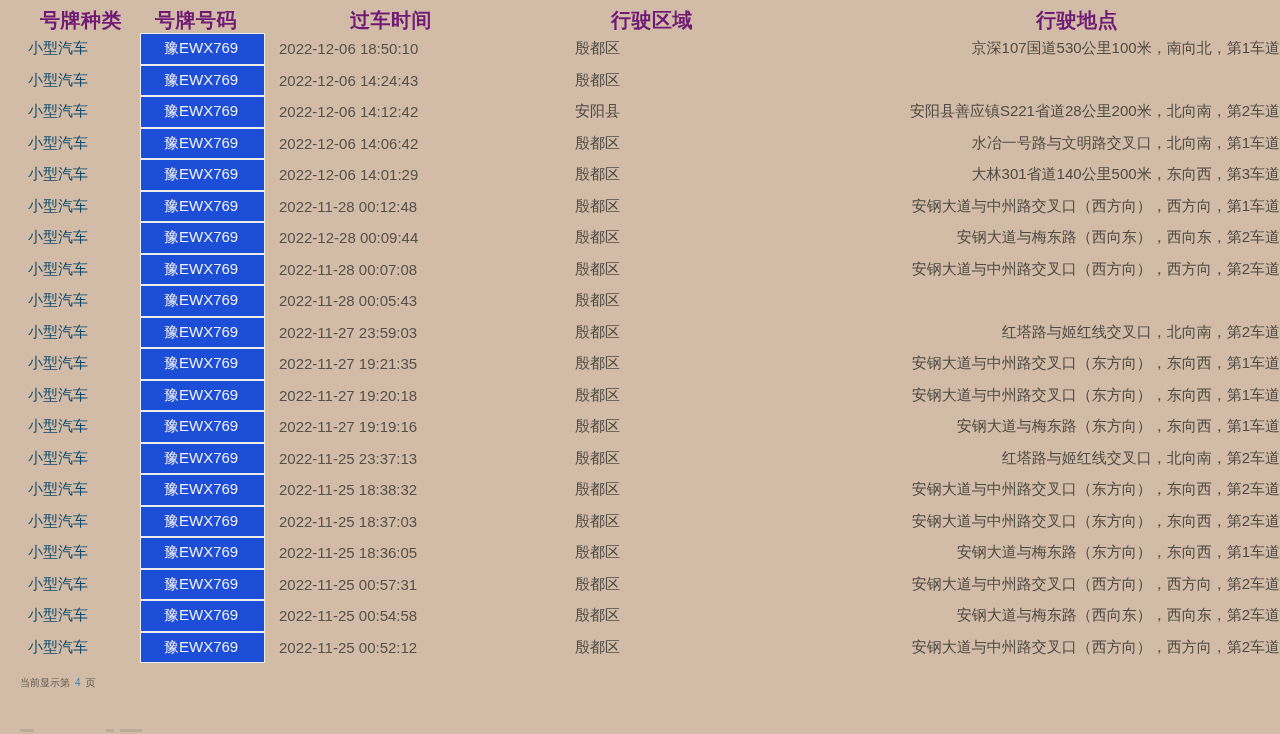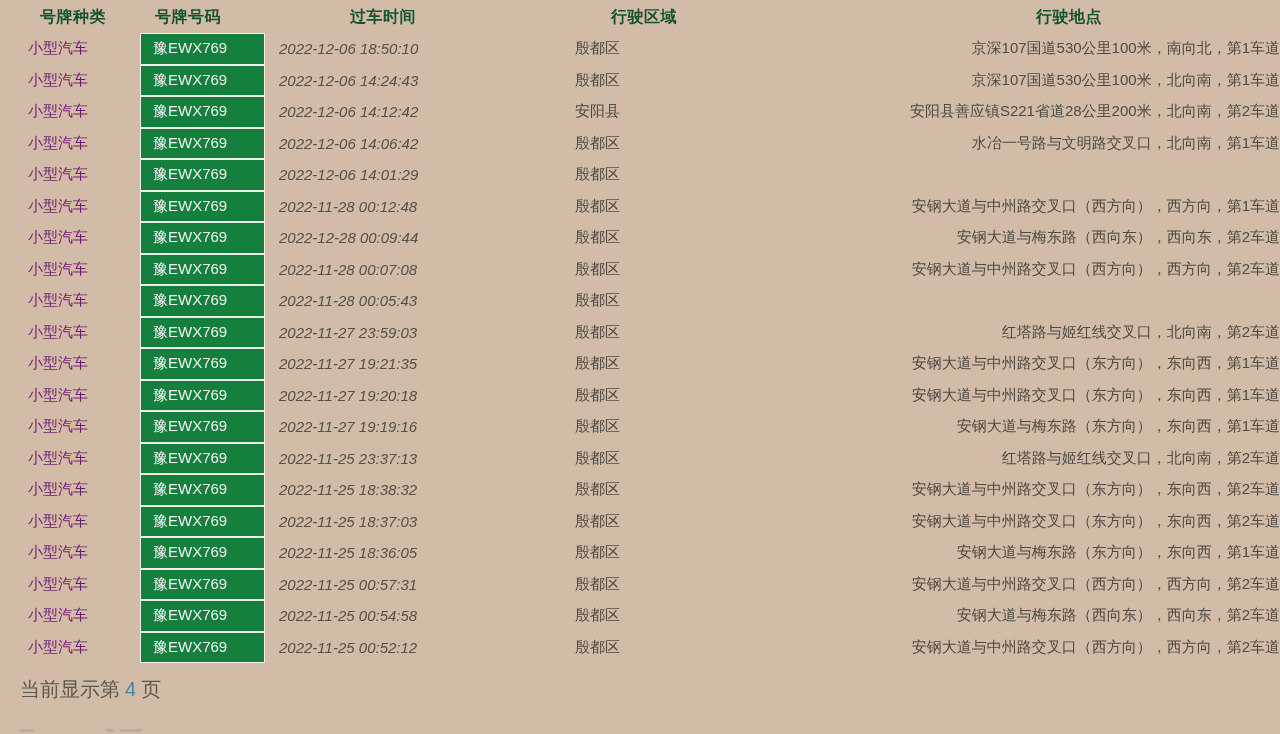--- a/index.html
+++ b/index.html
@@ -17,23 +17,23 @@
   }
 
   
   .thead {
     position: relative;
     height: 33px;
   }
   .hcell {
     position: absolute;
     top: 7px;
-    font-size: 16px;
+    font-size: 20px;
     font-weight: bold;
-    color: #14532d;
+    color: #701a75;
     letter-spacing: 0.5px;
     white-space: nowrap;
   }
   .h0 { left: 40px; }
   .h1 { left: 155px; text-align: center; }
   .h2 { left: 350px; }
   .h3 { left: 611px; }
   .h4 { left: 1036px; text-align: right; }
 
   
@@ -43,55 +43,54 @@
     grid-template-columns: 140px 125px 195px 200px 620px;
     height: 31.5px;
     align-items: center;
     font-size: 15px;
     white-space: nowrap;
   }
   .c { overflow: visible; }
   .type {
     text-align: center;
     padding-right: 24px;
-    color: #701a75;
+    color: #0c4a6e;
   }
   .plate {
     height: 100%;
     box-sizing: border-box;
     display: flex;
     align-items: center;
-    background: #15803d;
+    background: #1d4ed8;
     color: #f0eef2;
     border: 1px solid #efede9;
-    padding-left: 12px;
+    padding-left: 23px;
     font-size: 15px;
     cursor: pointer;
   }
   .time {
     padding-left: 14px;
     color: #55504a;
-    font-style: italic;
   }
   .district {
     text-align: right;
     padding-right: 40px;
     color: #4f4a43;
   }
   .location {
     padding-left: 140px;
     color: #4f4a43;
     text-align: right;
   }
 
   
   .footer {
     margin-top: 13px;
     padding-left: 20px;
-    font-size: 20px;
+    font-size: 10px;
     color: #5d584f;
   }
   .pagenum {
     color: #3f87b2;
     margin: 0 5px;
   }
 
   
   .cutoff {
     position: absolute;
@@ -132,21 +131,20 @@
     <div class="c time">2022-12-06 18:50:10</div>
     <div class="c district">殷都区</div>
     <div class="c location">京深107国道530公里100米，南向北，第1车道</div>
   </div>
 
   <div class="row">
     <div class="c type">小型汽车</div>
     <div class="c plate">豫EWX769</div>
     <div class="c time">2022-12-06 14:24:43</div>
     <div class="c district">殷都区</div>
-    <div class="c location">京深107国道530公里100米，北向南，第1车道</div>
   </div>
 
   <div class="row">
     <div class="c type">小型汽车</div>
     <div class="c plate">豫EWX769</div>
     <div class="c time">2022-12-06 14:12:42</div>
     <div class="c district">安阳县</div>
     <div class="c location">安阳县善应镇S221省道28公里200米，北向南，第2车道</div>
   </div>
 
@@ -156,20 +154,21 @@
     <div class="c time">2022-12-06 14:06:42</div>
     <div class="c district">殷都区</div>
     <div class="c location">水冶一号路与文明路交叉口，北向南，第1车道</div>
   </div>
 
   <div class="row">
     <div class="c type">小型汽车</div>
     <div class="c plate">豫EWX769</div>
     <div class="c time">2022-12-06 14:01:29</div>
     <div class="c district">殷都区</div>
+    <div class="c location">大林301省道140公里500米，东向西，第3车道</div>
   </div>
 
   <div class="row">
     <div class="c type">小型汽车</div>
     <div class="c plate">豫EWX769</div>
     <div class="c time">2022-11-28 00:12:48</div>
     <div class="c district">殷都区</div>
     <div class="c location">安钢大道与中州路交叉口（西方向），西方向，第1车道</div>
   </div>
 

